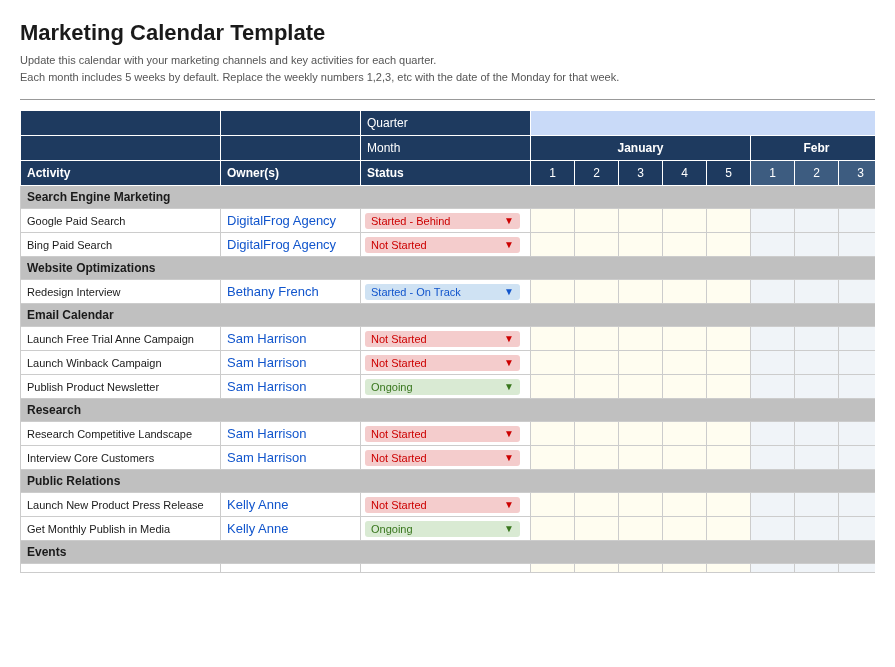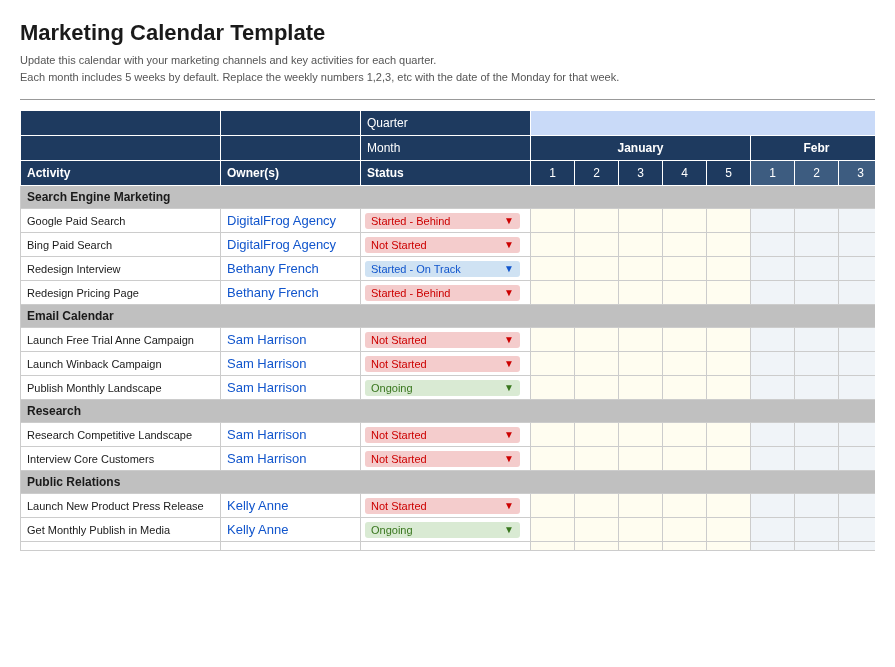--- a/index.html
+++ b/index.html
@@ -201,52 +201,39 @@
             </div></td>
           <td class="week-cell" style="background: rgb(255, 253, 240);"></td>
           <td class="week-cell" style="background: rgb(255, 253, 240);"></td>
           <td class="week-cell" style="background: rgb(255, 253, 240);"></td>
           <td class="week-cell" style="background: rgb(255, 253, 240);"></td>
           <td class="week-cell" style="background: rgb(255, 253, 240);"></td>
           <td class="week-cell" style="background: rgb(240, 244, 248);"></td>
           <td class="week-cell" style="background: rgb(240, 244, 248);"></td>
           <td class="week-cell" style="background: rgb(240, 244, 248);"></td>
         </tr>
+        <tr class="section-header">
+          <td colspan="11">Website Optimizations</td>
+        </tr>
         <tr class="data-row">
           <td class="activity-col">Redesign Interview</td>
           <td class="owner-col"><a href="#" class="link-blue">Bethany French</a></td>
           <td class="status-col"><div class="status-badge status-on-track">
               <span>Started - On Track</span>
               <span class="arrow">▼</span>
             </div></td>
           <td class="week-cell" style="background: rgb(255, 253, 240);"></td>
           <td class="week-cell" style="background: rgb(255, 253, 240);"></td>
           <td class="week-cell" style="background: rgb(255, 253, 240);"></td>
           <td class="week-cell" style="background: rgb(255, 253, 240);"></td>
           <td class="week-cell" style="background: rgb(255, 253, 240);"></td>
           <td class="week-cell" style="background: rgb(240, 244, 248);"></td>
           <td class="week-cell" style="background: rgb(240, 244, 248);"></td>
           <td class="week-cell" style="background: rgb(240, 244, 248);"></td>
         </tr>
-        <tr class="data-row">
-          <td class="activity-col">Redesign Pricing Page</td>
-          <td class="owner-col"><a href="#" class="link-blue">Bethany French</a></td>
-          <td class="status-col"><div class="status-badge status-behind">
-              <span>Started - Behind</span>
-              <span class="arrow">▼</span>
-            </div></td>
-          <td class="week-cell" style="background: rgb(255, 253, 240);"></td>
-          <td class="week-cell" style="background: rgb(255, 253, 240);"></td>
-          <td class="week-cell" style="background: rgb(255, 253, 240);"></td>
-          <td class="week-cell" style="background: rgb(255, 253, 240);"></td>
-          <td class="week-cell" style="background: rgb(255, 253, 240);"></td>
-          <td class="week-cell" style="background: rgb(240, 244, 248);"></td>
-          <td class="week-cell" style="background: rgb(240, 244, 248);"></td>
-          <td class="week-cell" style="background: rgb(240, 244, 248);"></td>
-        </tr>
         <tr class="section-header">
           <td colspan="11">Email Calendar</td>
         </tr>
         <tr class="data-row">
           <td class="activity-col">Launch Free Trial Anne Campaign</td>
           <td class="owner-col"><a href="#" class="link-blue">Sam Harrison</a></td>
           <td class="status-col"><div class="status-badge status-not-started">
               <span>Not Started</span>
               <span class="arrow">▼</span>
             </div></td>
@@ -269,21 +256,21 @@
           <td class="week-cell" style="background: rgb(255, 253, 240);"></td>
           <td class="week-cell" style="background: rgb(255, 253, 240);"></td>
           <td class="week-cell" style="background: rgb(255, 253, 240);"></td>
           <td class="week-cell" style="background: rgb(255, 253, 240);"></td>
           <td class="week-cell" style="background: rgb(255, 253, 240);"></td>
           <td class="week-cell" style="background: rgb(240, 244, 248);"></td>
           <td class="week-cell" style="background: rgb(240, 244, 248);"></td>
           <td class="week-cell" style="background: rgb(240, 244, 248);"></td>
         </tr>
         <tr class="data-row">
-          <td class="activity-col">Publish Monthly Landscape</td>
+          <td class="activity-col">Publish Product Newsletter</td>
           <td class="owner-col"><a href="#" class="link-blue">Sam Harrison</a></td>
           <td class="status-col"><div class="status-badge status-ongoing">
               <span>Ongoing</span>
               <span class="arrow">▼</span>
             </div></td>
           <td class="week-cell" style="background: rgb(255, 253, 240);"></td>
           <td class="week-cell" style="background: rgb(255, 253, 240);"></td>
           <td class="week-cell" style="background: rgb(255, 253, 240);"></td>
           <td class="week-cell" style="background: rgb(255, 253, 240);"></td>
           <td class="week-cell" style="background: rgb(255, 253, 240);"></td>
@@ -354,20 +341,23 @@
             </div></td>
           <td class="week-cell" style="background: rgb(255, 253, 240);"></td>
           <td class="week-cell" style="background: rgb(255, 253, 240);"></td>
           <td class="week-cell" style="background: rgb(255, 253, 240);"></td>
           <td class="week-cell" style="background: rgb(255, 253, 240);"></td>
           <td class="week-cell" style="background: rgb(255, 253, 240);"></td>
           <td class="week-cell" style="background: rgb(240, 244, 248);"></td>
           <td class="week-cell" style="background: rgb(240, 244, 248);"></td>
           <td class="week-cell" style="background: rgb(240, 244, 248);"></td>
         </tr>
+        <tr class="section-header">
+          <td colspan="11">Events</td>
+        </tr>
         <tr class="data-row">
           <td></td>
           <td></td>
           <td></td>
           <td style="background: rgb(255, 253, 240);"></td>
           <td style="background: rgb(255, 253, 240);"></td>
           <td style="background: rgb(255, 253, 240);"></td>
           <td style="background: rgb(255, 253, 240);"></td>
           <td style="background: rgb(255, 253, 240);"></td>
           <td style="background: rgb(240, 244, 248);"></td>

